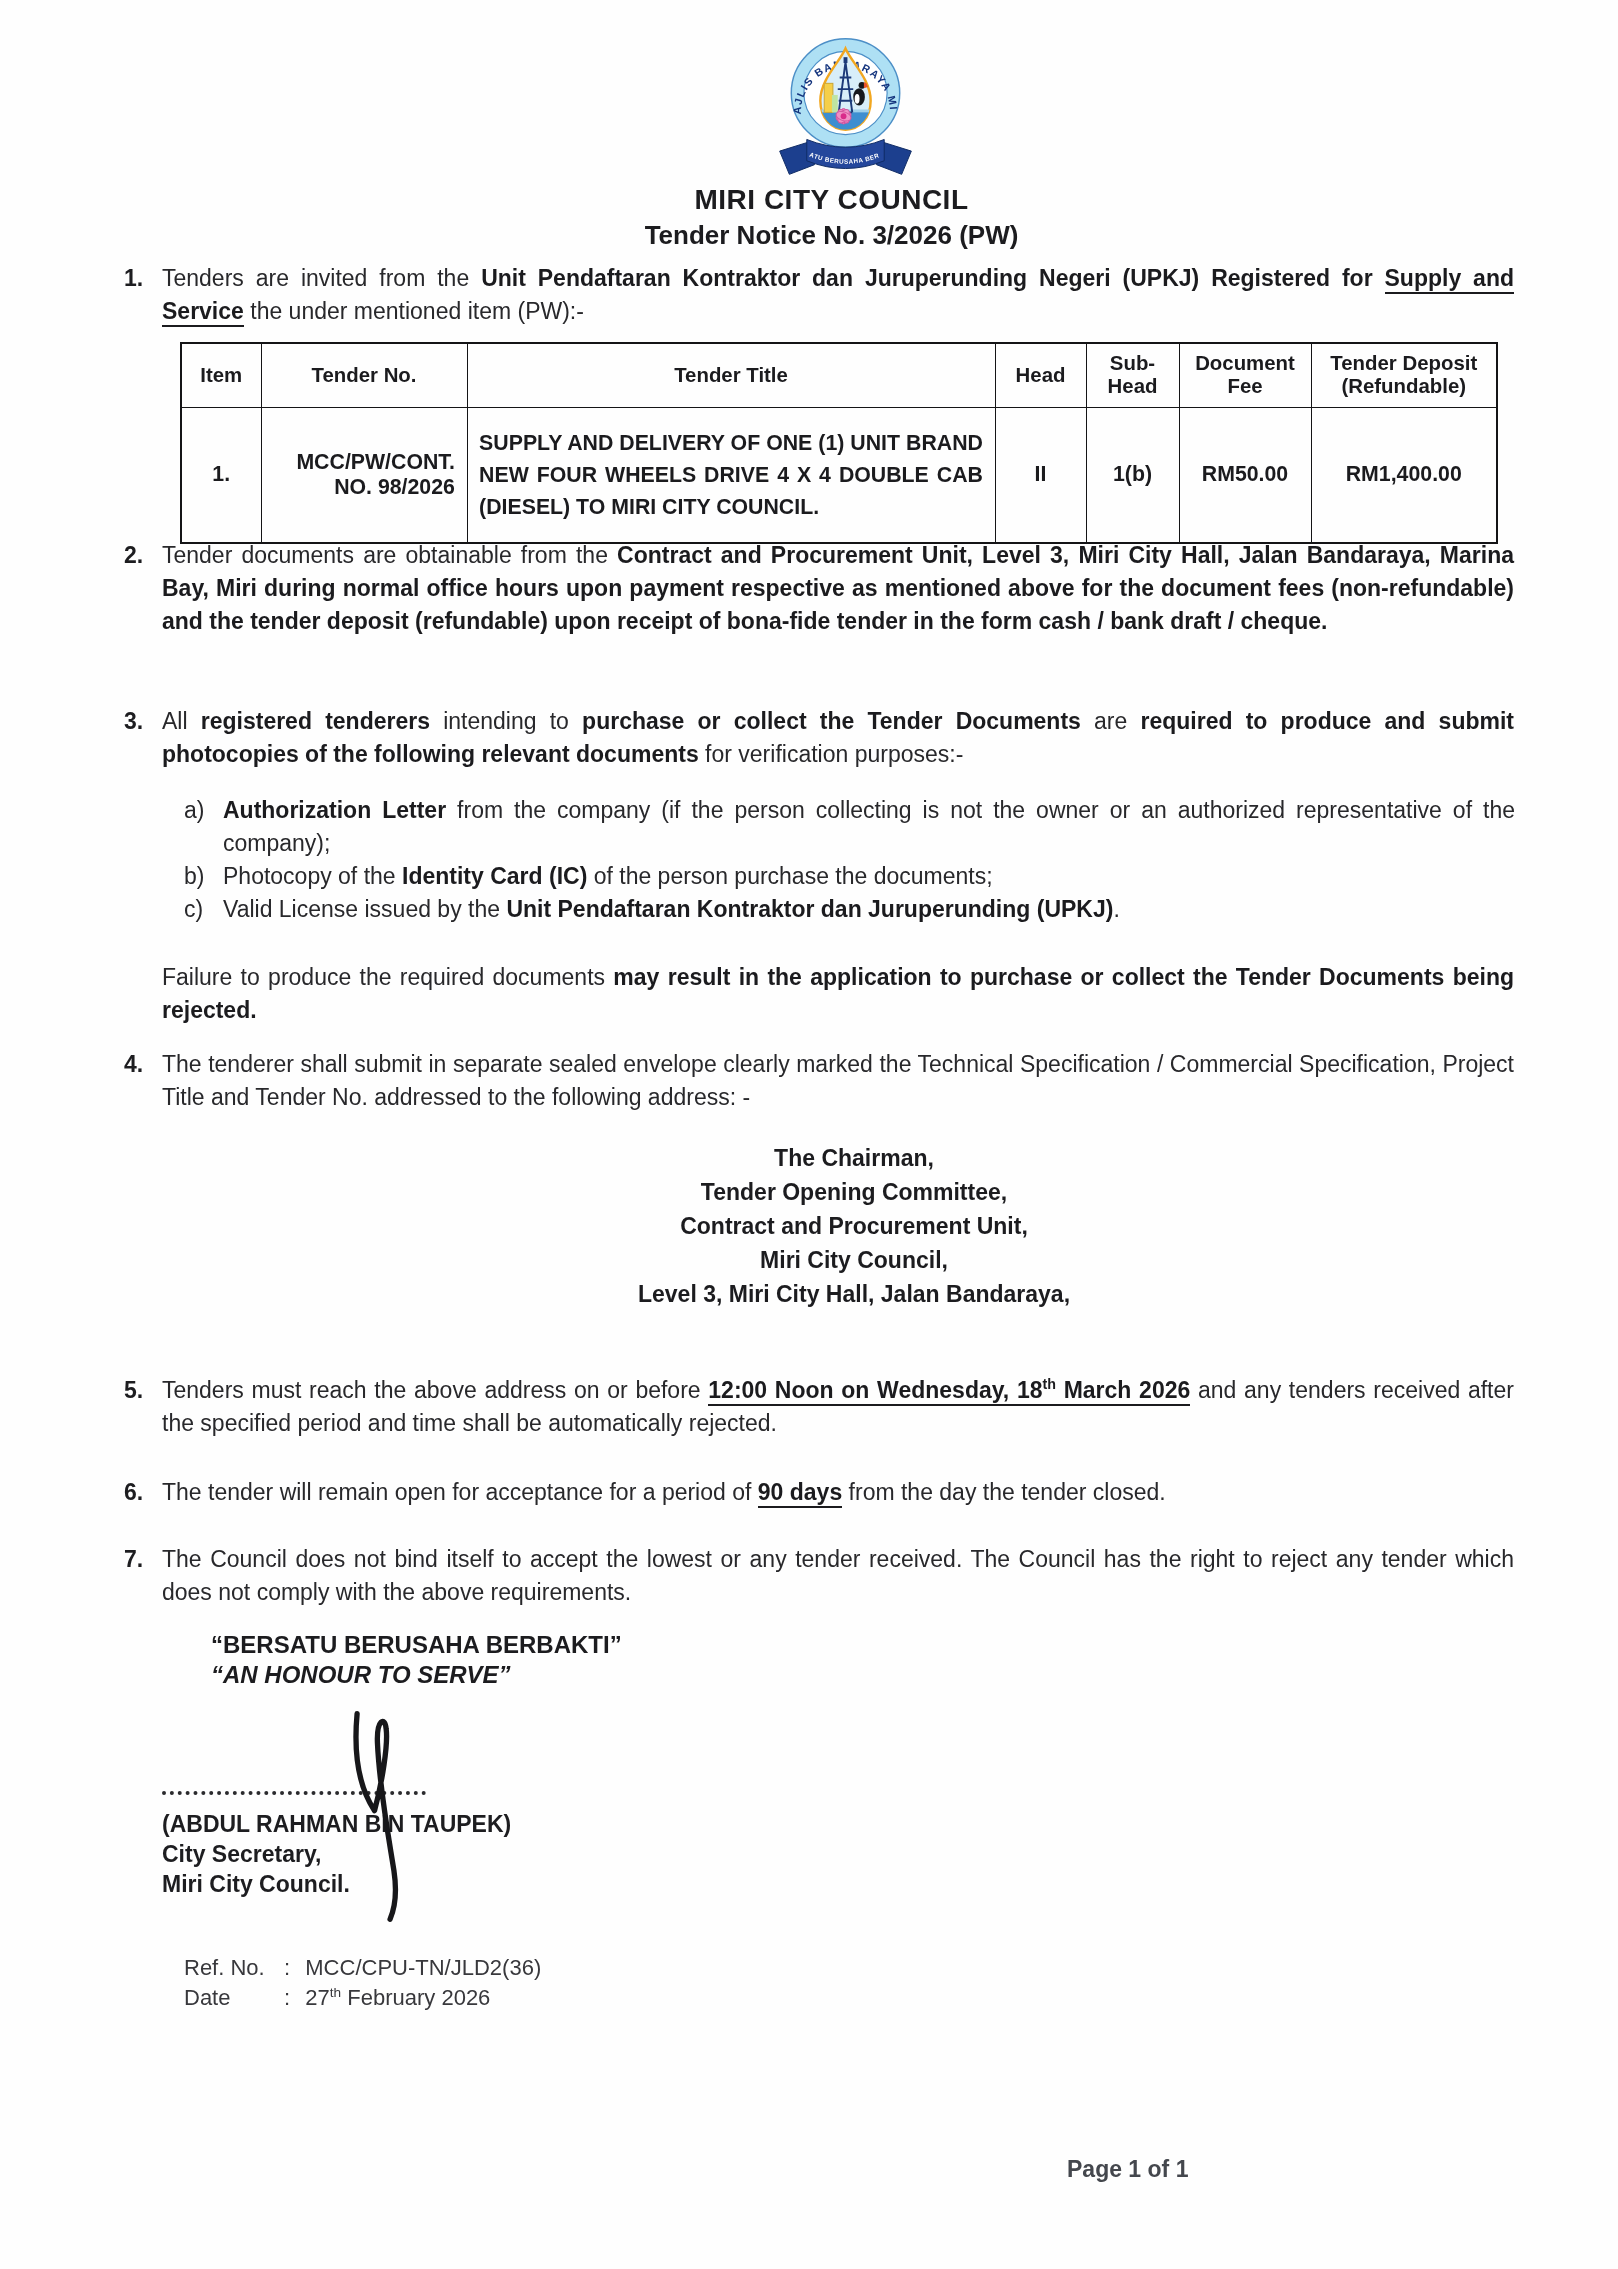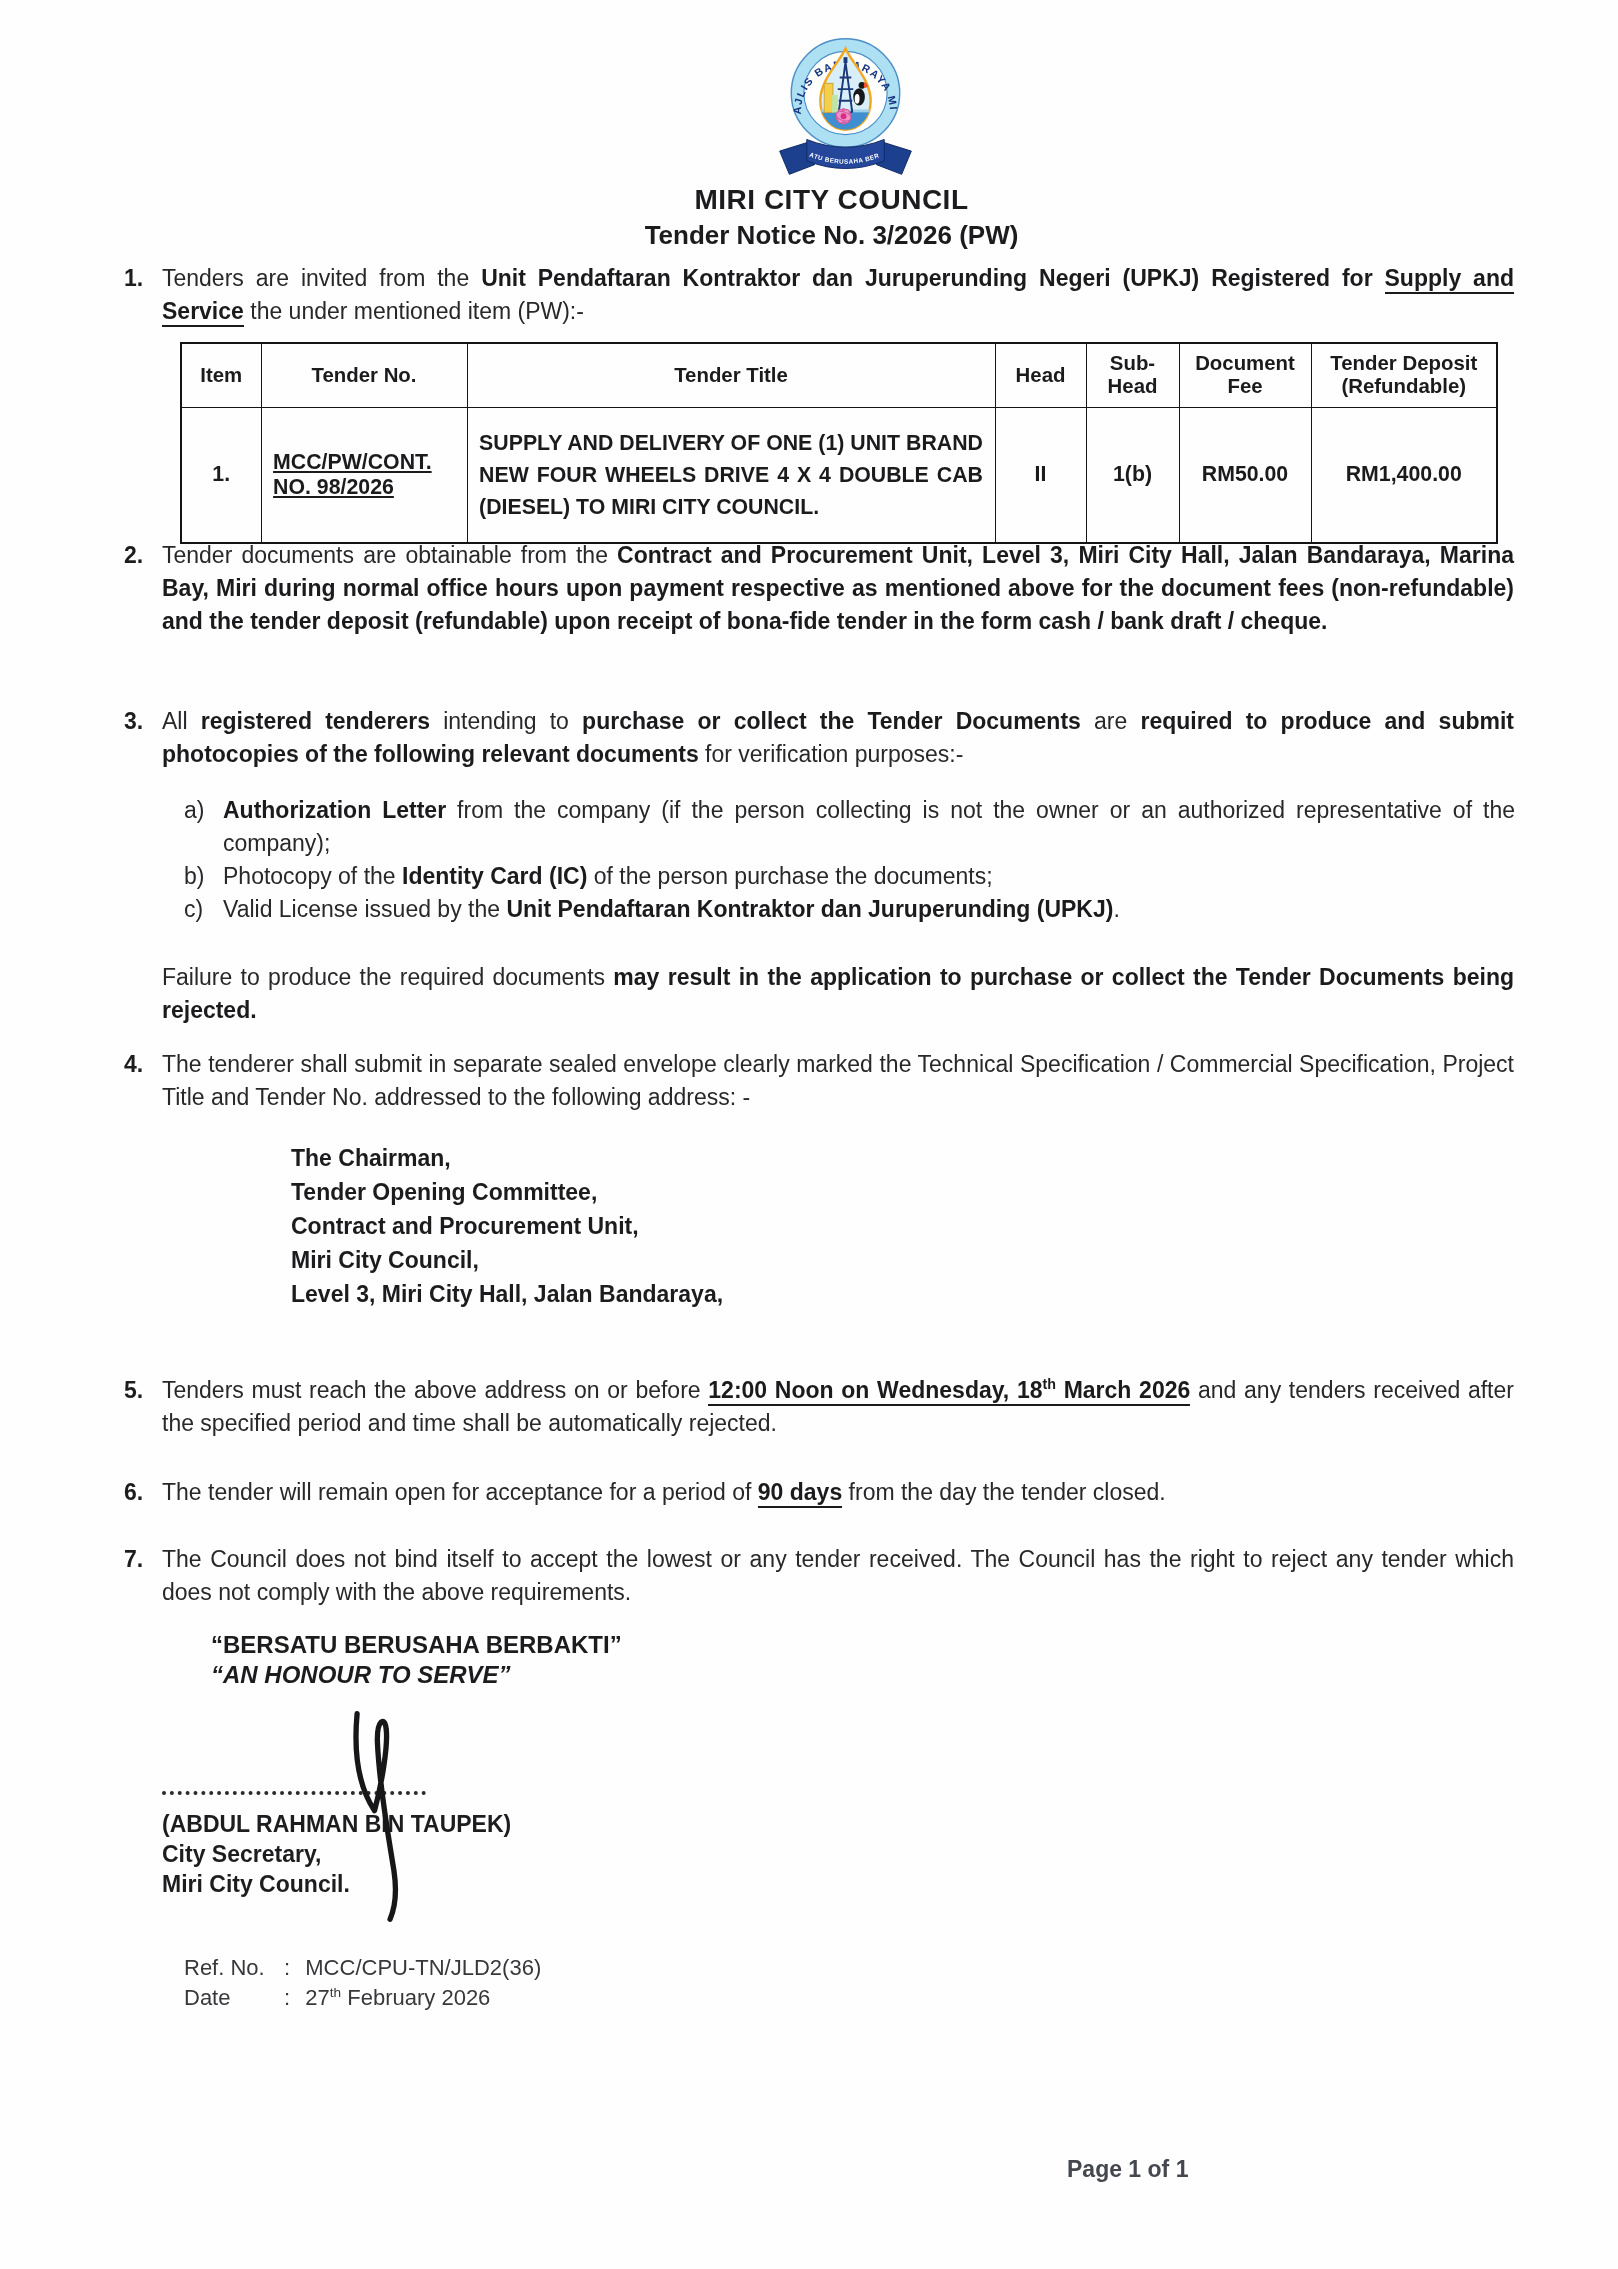--- a/index.html
+++ b/index.html
@@ -30,28 +30,28 @@
   .it{font-style:italic;}
   
   .tbl-wrap{left:180px;top:342px;width:1318px;}
   table.tender{border-collapse:collapse;width:1316px;table-layout:fixed;
     border:2.9px solid #141416;}
   table.tender th,table.tender td{border:1.9px solid #141416;vertical-align:middle;
     color:#1b1b1e;}
   table.tender th{font-size:20.4px;font-weight:700;text-align:center;padding:7.8px 5.8px;height:47px;}
   table.tender td{font-size:21.3px;font-weight:700;padding:9.7px 11.6px;height:115px;}
   td.c{text-align:center;}
-  td.l{text-align:left;text-decoration:underline;}
+  td.l{text-align:right;}
   td.j{text-align:justify;line-height:32px;}
   
   .sub{display:flex;left:184px;width:1331px;}
   .sub .num{width:39px;flex:0 0 39px;color:#28282b;}
   .sub .body{flex:1;}
   
-  .address{left:291px;top:1141px;width:1126px;
+  .address{left:291px;top:1141px;width:1126px;text-align:center;
     font-size:23px;font-weight:700;line-height:34px;color:#1c1c1f;}
   
   .motto{left:180px;top:1630px;font-size:24px;font-weight:700;line-height:30px;color:#1c1c1f;margin-left:31px;}
   
   .dotline{left:162px;top:1768px;width:264px;height:23px;
     border-bottom:4.9px dotted #2a2a2d;}
   .sig-block{left:162px;top:1809px;font-size:23px;font-weight:700;line-height:30px;color:#1d1d20;}
   .sig-svg{left:328px;top:1698px;width:128px;height:235px;}
   
   .ref-block{left:184px;top:1953px;font-size:22px;line-height:30px;color:#38383c;}

